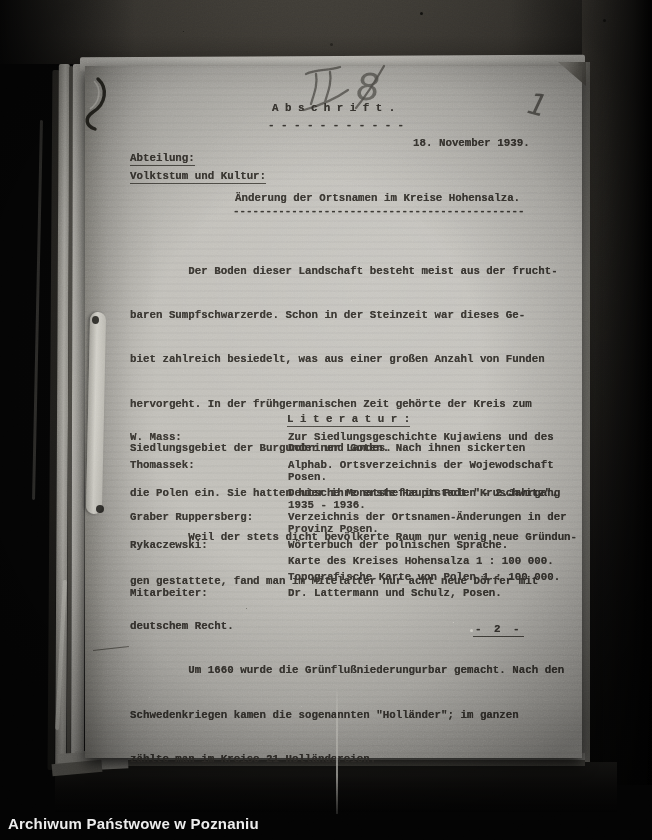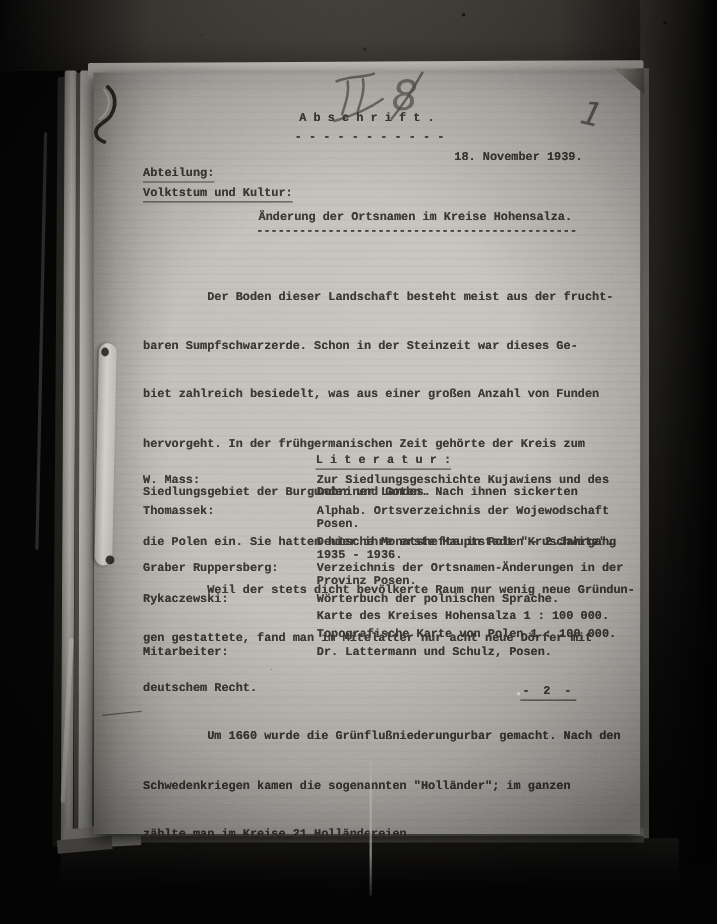--- a/index.html
+++ b/index.html
@@ -190,13 +190,14 @@
   <div class="vignette"></div>
 
   <svg class="grain" xmlns="http://www.w3.org/2000/svg">
     <filter id="grainF">
       <feTurbulence type="fractalNoise" baseFrequency="0.8" numOctaves="2" stitchTiles="stitch"></feTurbulence>
       <feColorMatrix type="saturate" values="0"></feColorMatrix>
     </filter>
     <rect width="652" height="840" filter="url(#grainF)" opacity="0.16"></rect>
   </svg>
 
+  <div class="watermark">Archiwum Państwowe w Poznaniu</div>
 </div>
 
 </body></html>

